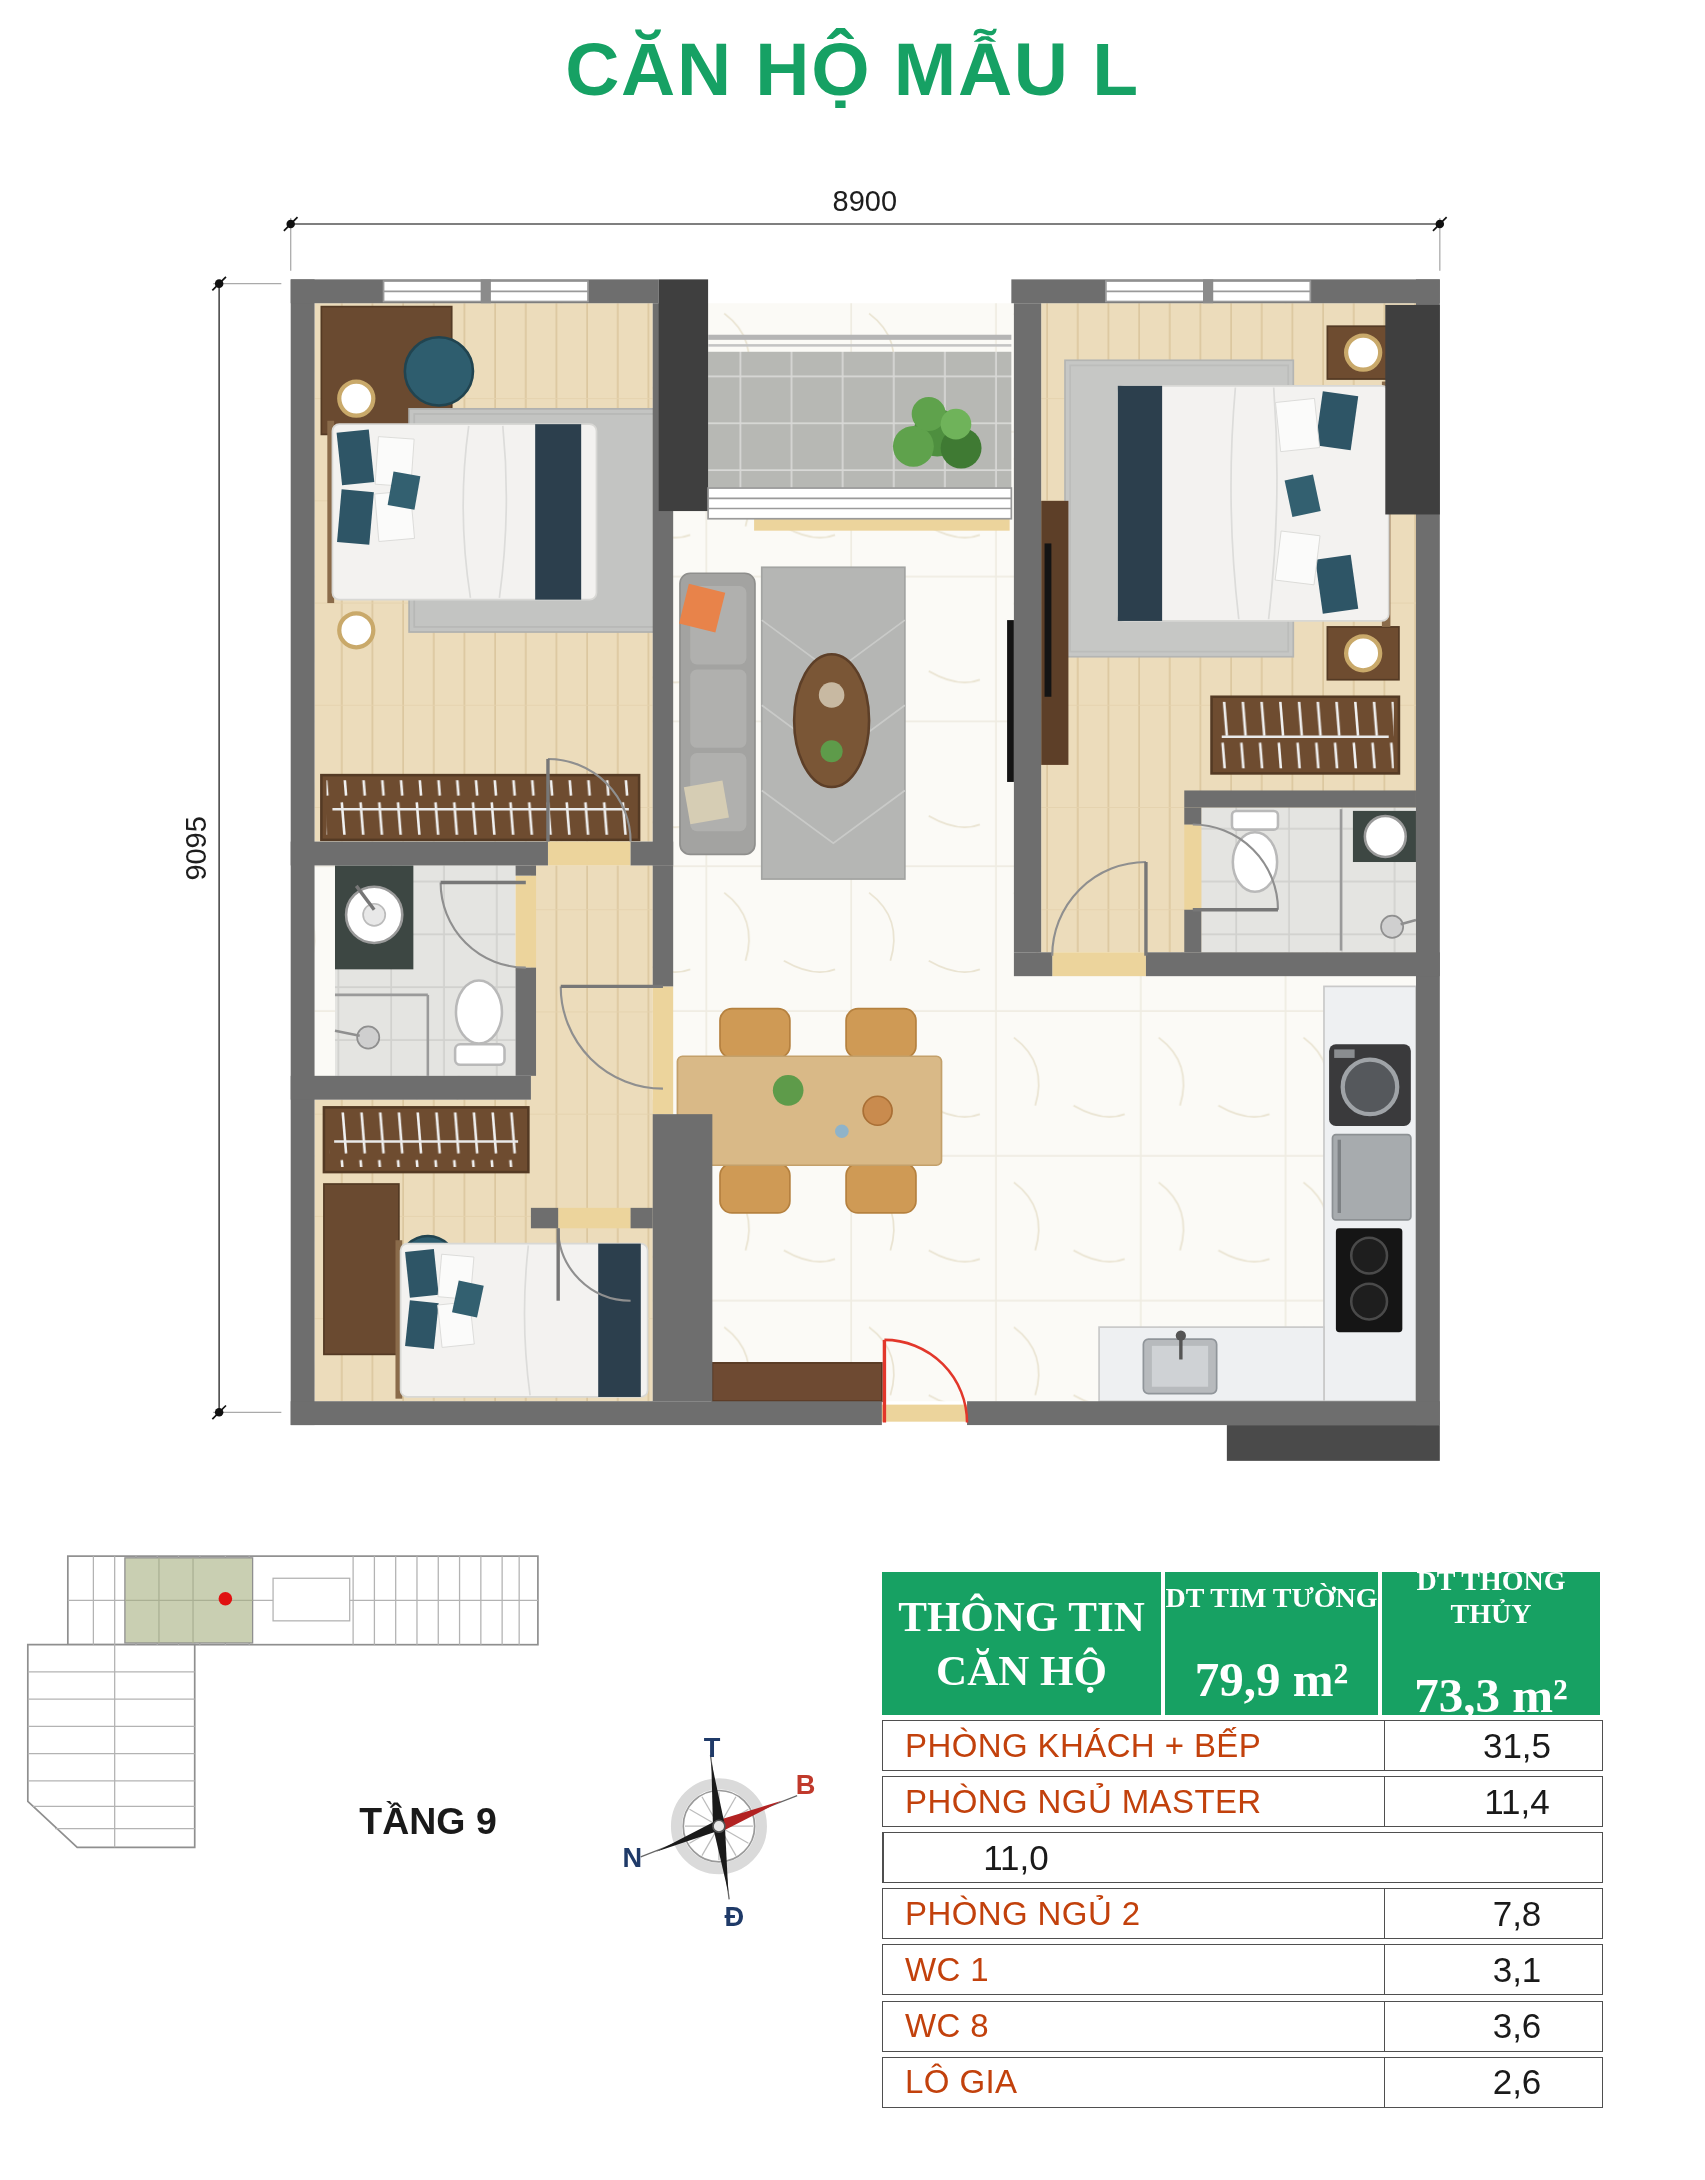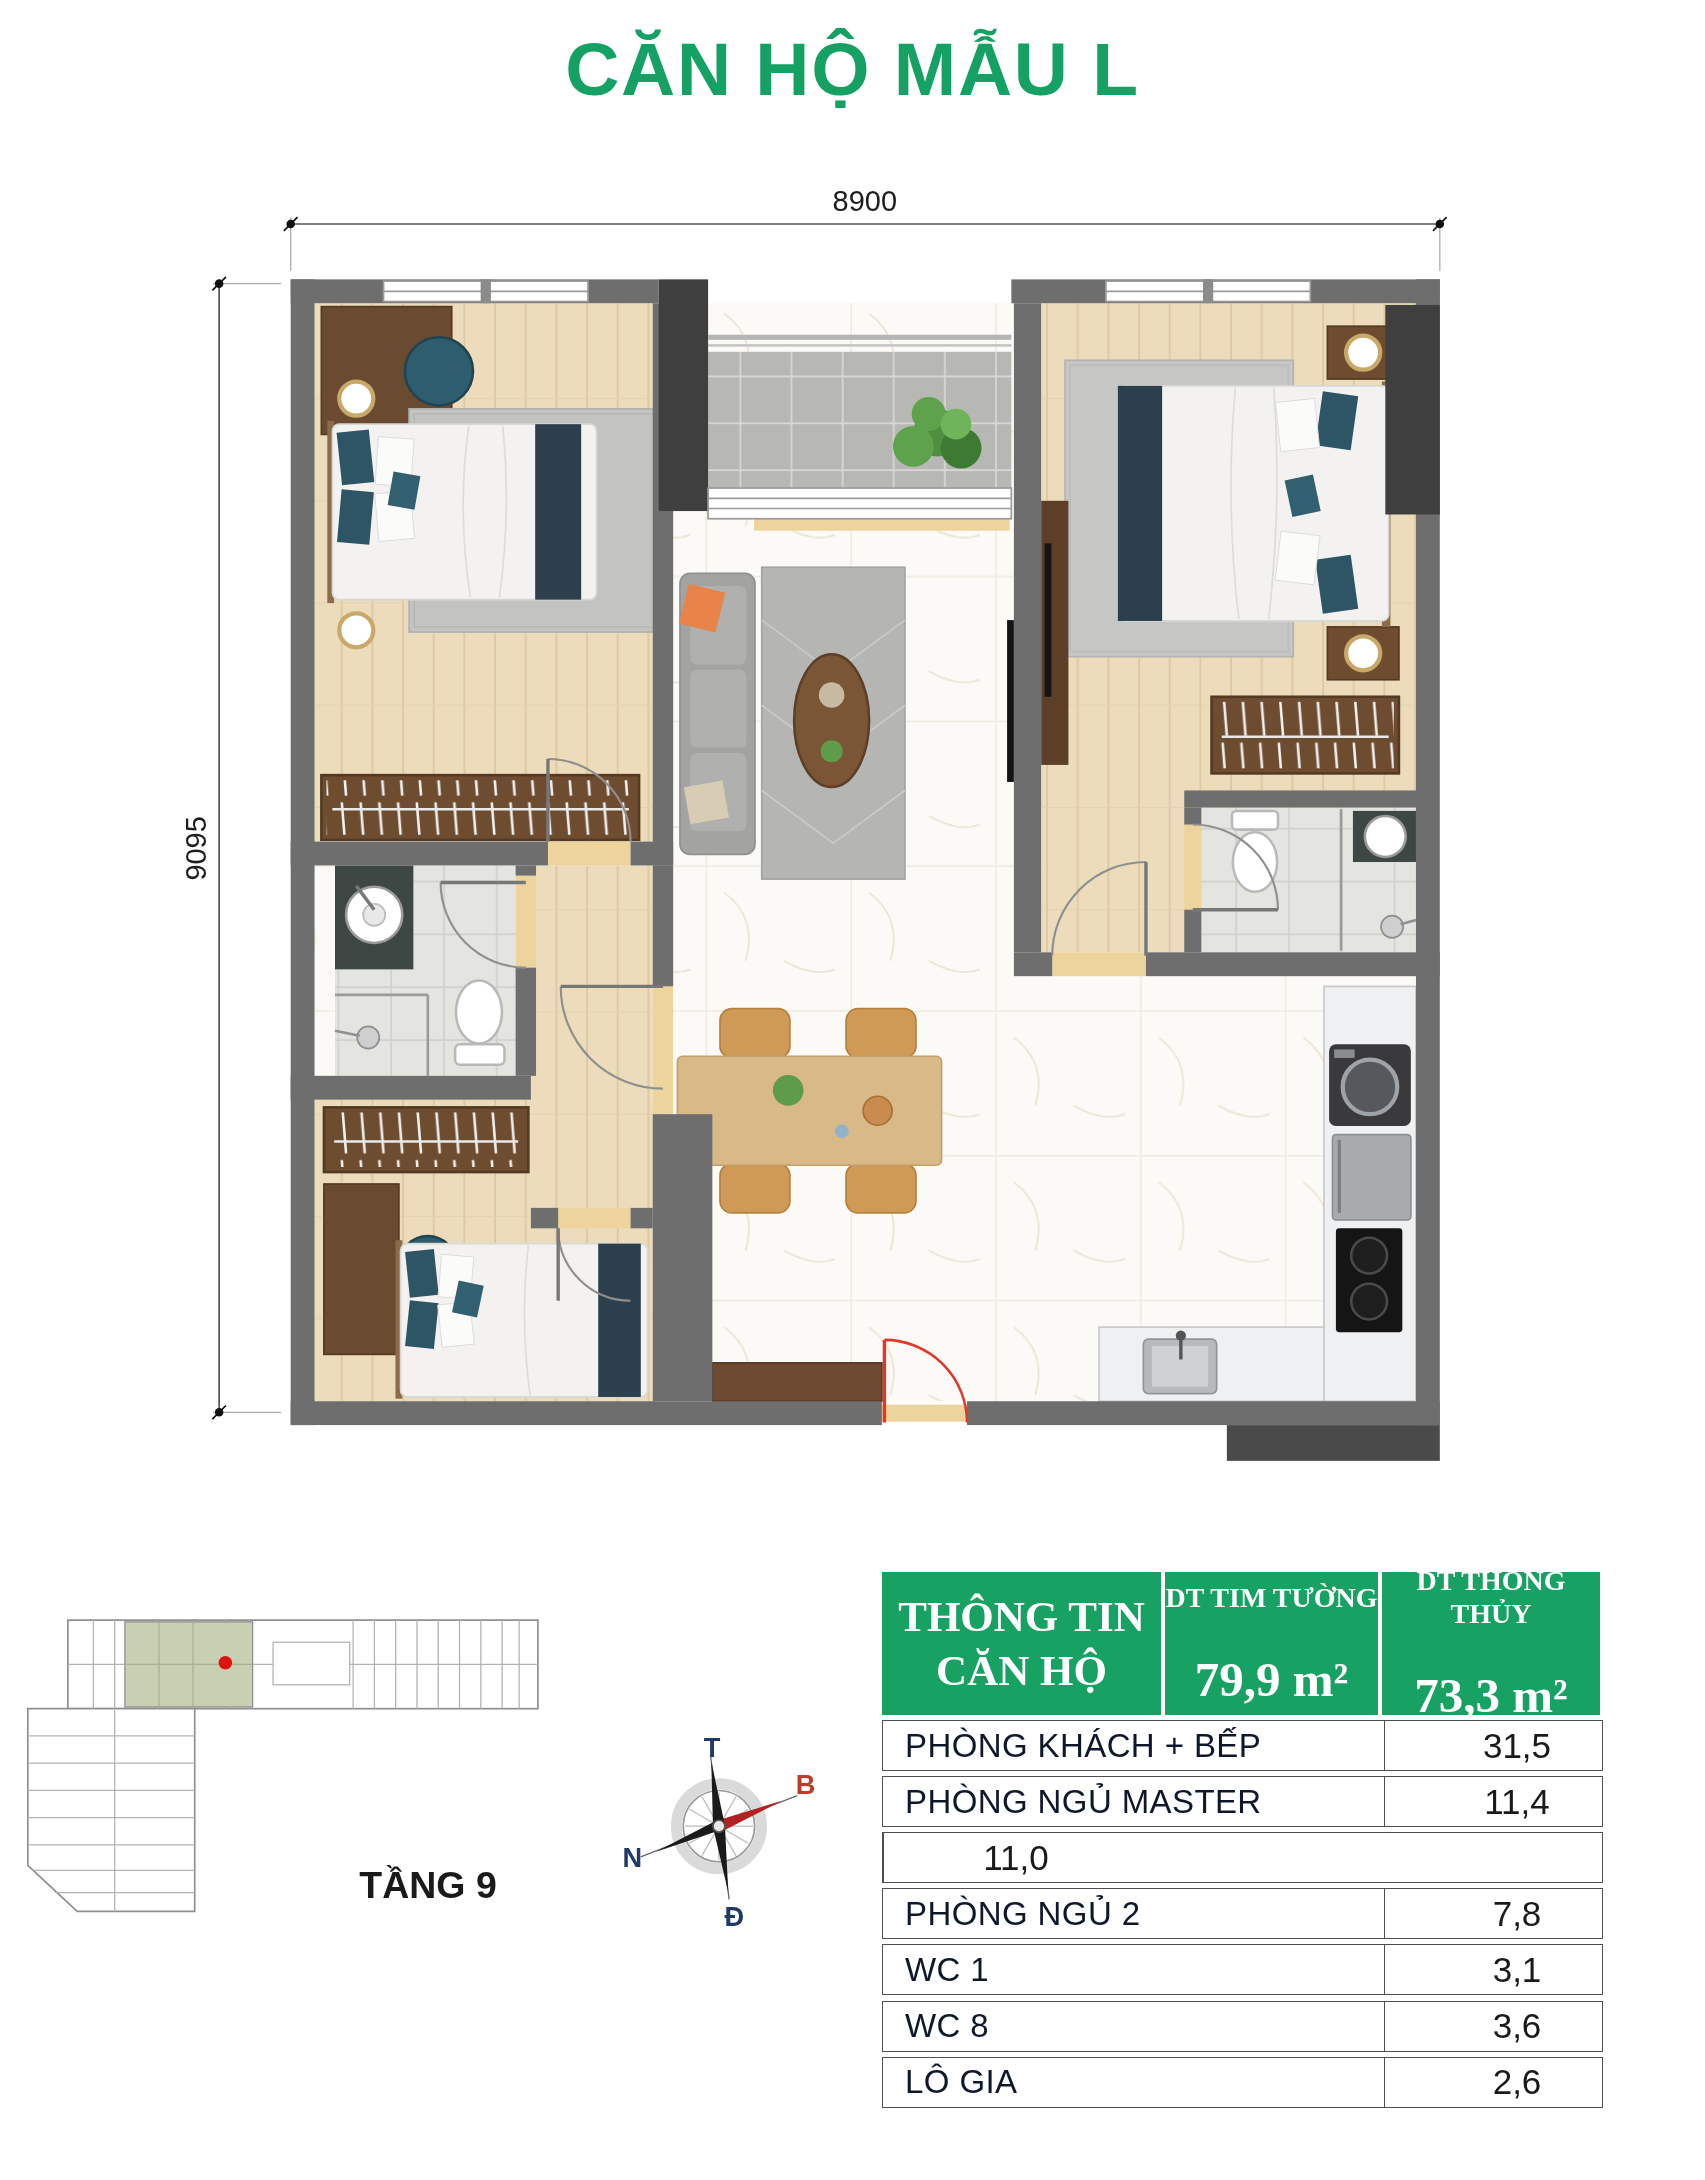--- a/index.html
+++ b/index.html
@@ -7,42 +7,42 @@
   .page { position:relative; width:1705px; height:2181px; background:#fff; overflow:hidden;border-radius:26px; }
 
   .title {
     position:absolute; left:0; top:25.6px; width:100%;
     text-align:center; font-size:75px; font-weight:bold;
     color:#16a164; letter-spacing:1.7px;
     font-family:"Liberation Sans", sans-serif;
   }
 
   .plan-wrap { position:absolute; left:128px; top:143px; }
-  .keyplan-wrap { position:absolute; left:21px; top:1608px; }
+  .keyplan-wrap { position:absolute; left:21px; top:1544px; }
   .compass-wrap { position:absolute; left:615px; top:1731px; }
 
   
   .info-table { position:absolute; left:882px; top:1572px; width:721px; }
   .t-head { display:grid; grid-template-columns:279px 213px 218px; column-gap:4px; }
   .t-hcell {
     background:#17a163; color:#fff; text-align:center;
     font-family:"Liberation Serif", serif; font-weight:bold;
     height:143px; display:flex; flex-direction:column; justify-content:center;
   }
   .t-hcell .h-big { font-size:43px; line-height:1.25; }
   .t-hcell .h-small { font-size:28px; line-height:1.2; margin-bottom:8.5px; }
   .t-hcell .h-num { font-size:49px; line-height:1.1;margin-top:30px; }
   .t-row {
     display:flex; align-items:stretch; border:1.7px solid #4f4f4f;
     margin-top:5.1px; height:51px; background:#fff;
   }
   .t-row:first-of-type { margin-top:1.7px; }
   .t-label {
     flex:1; display:flex; align-items:center; padding-left:22px;
-    font-size:33px; color:#0f172a; letter-spacing:0.4px;
+    font-size:33px; color:#c2410c; letter-spacing:0.4px;
   }
   .t-value {
     width:218px; border-left:1.7px solid #4f4f4f; display:flex;
     align-items:center; justify-content:center; font-size:35px; color:#1a1a1a;padding-left:47px;
   }
 
   svg text { font-family:"Liberation Sans", sans-serif; }
   .dim-text { font-size:34px; fill:#1d1d1d; }
   .keyplan-label { font-size:44px; font-weight:bold; fill:#1a1a1a; }
   .compass-letter { font-size:32px; font-weight:bold; }

